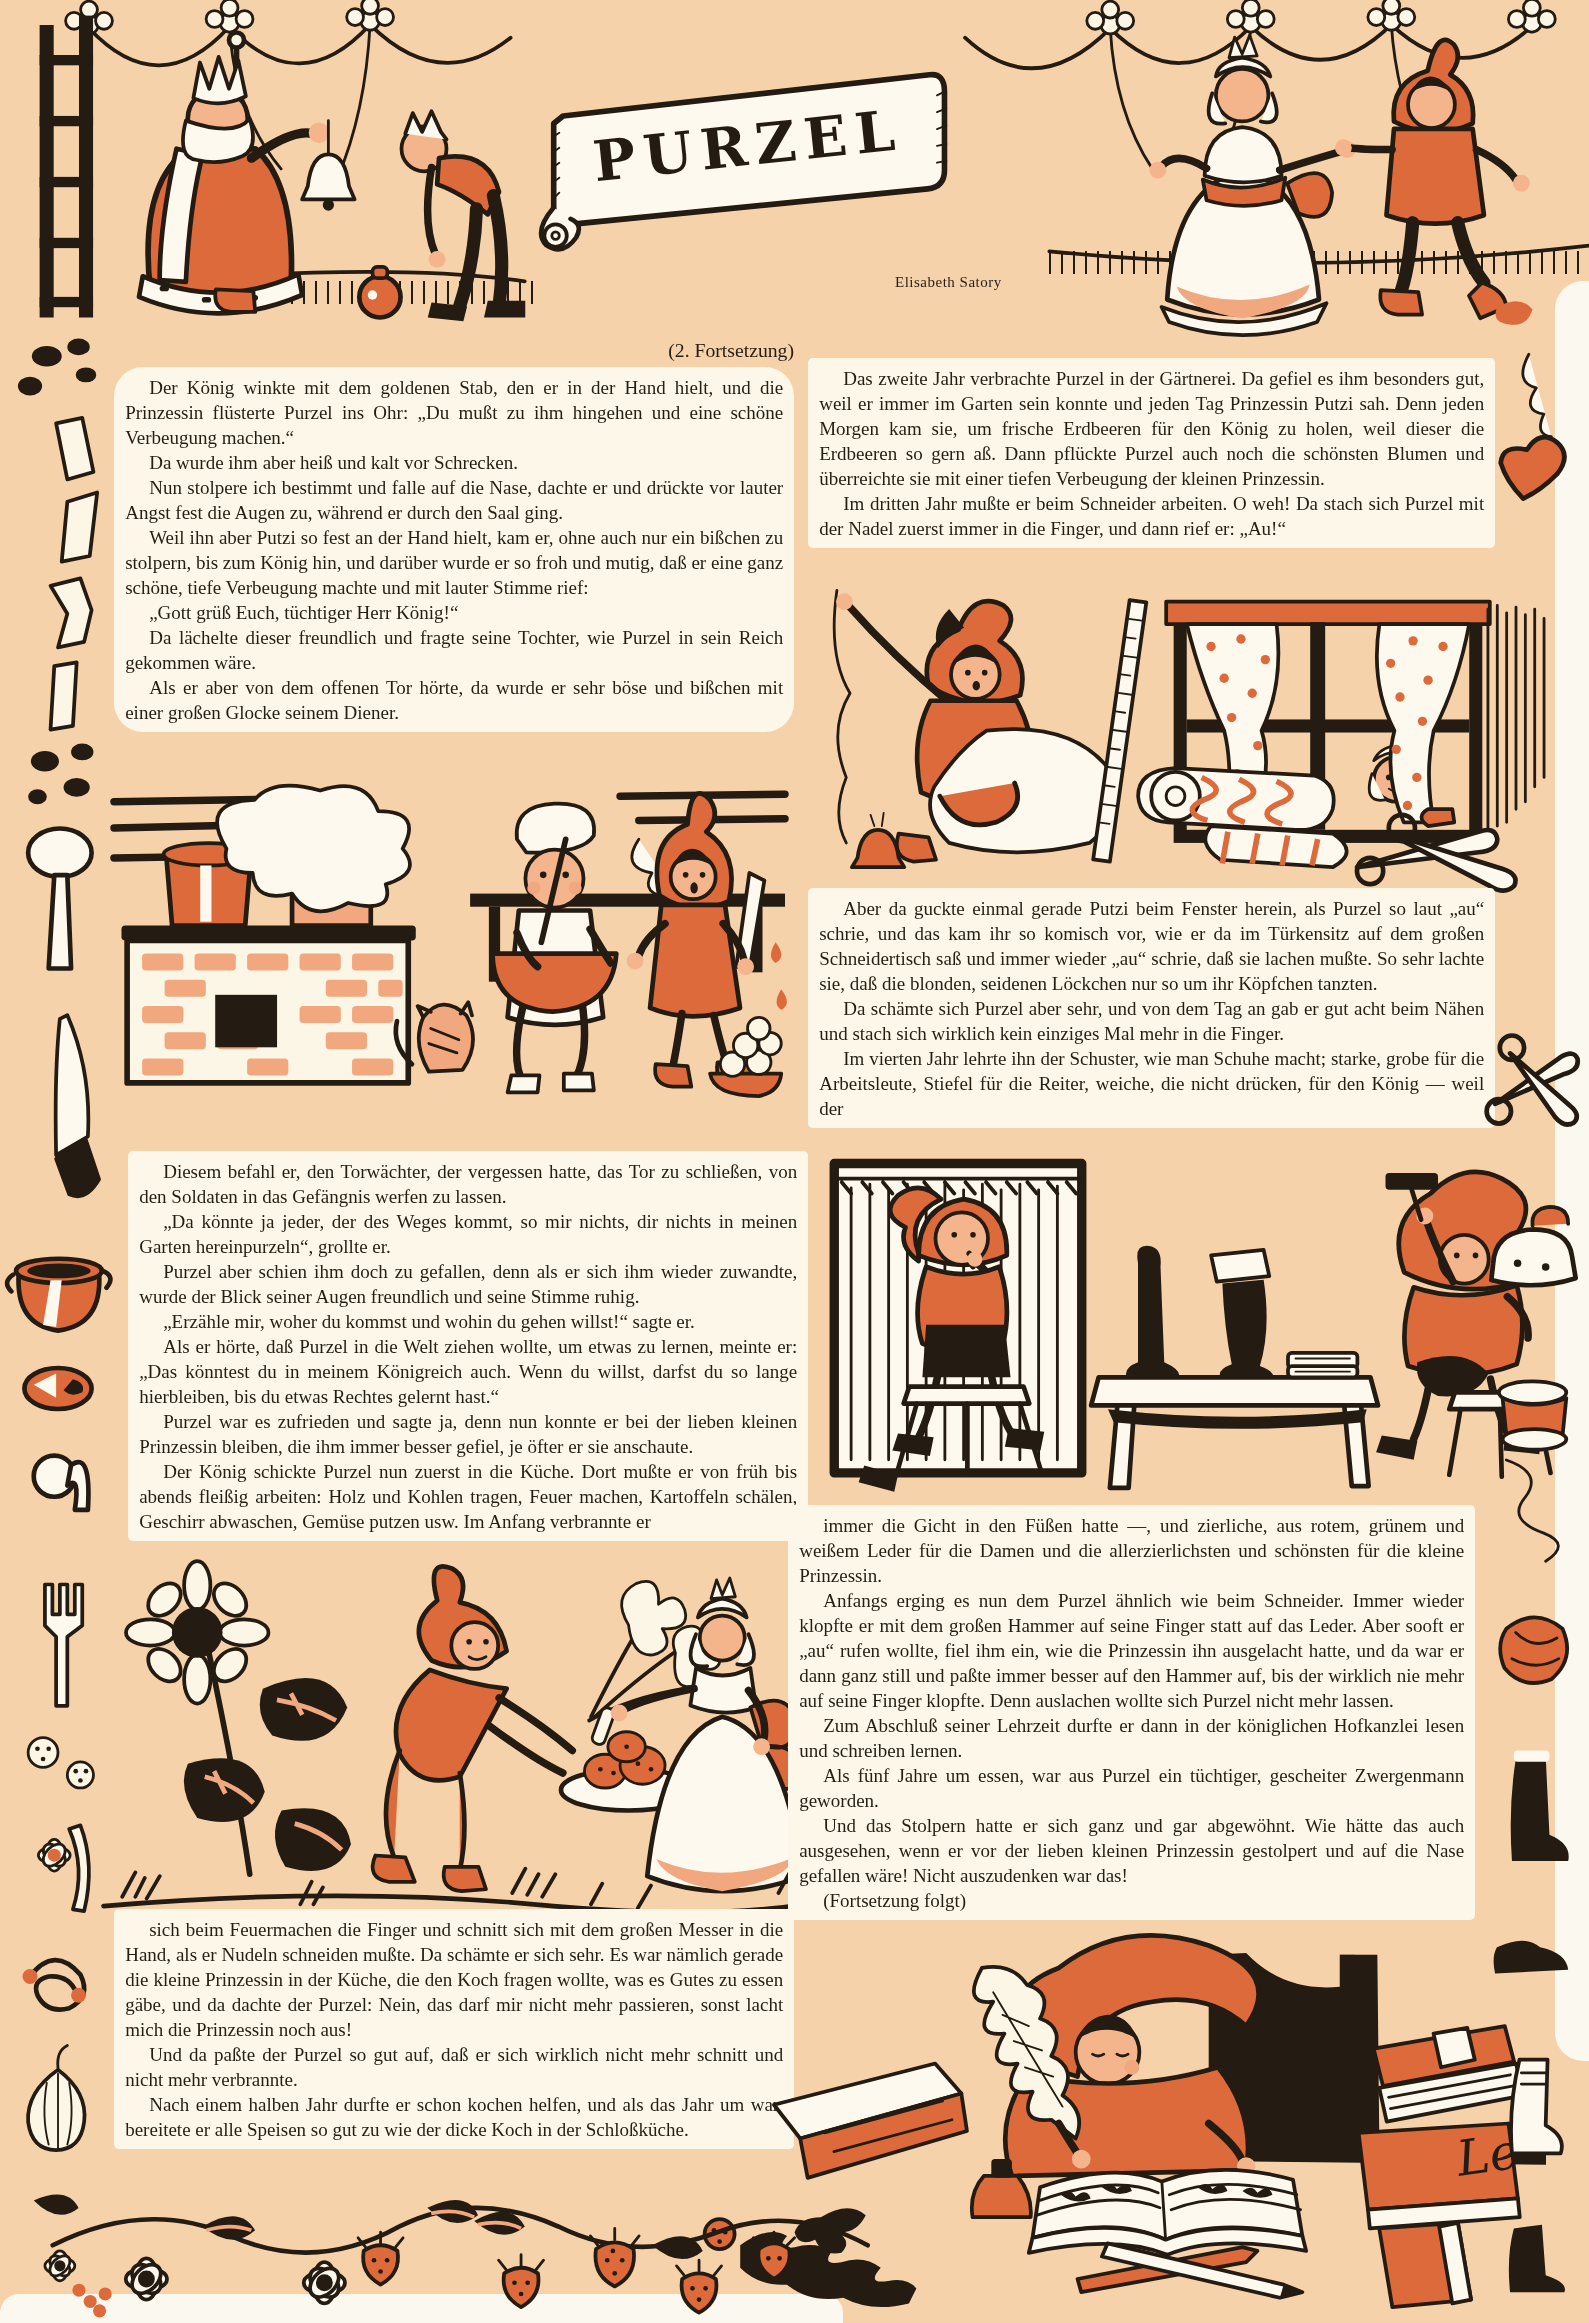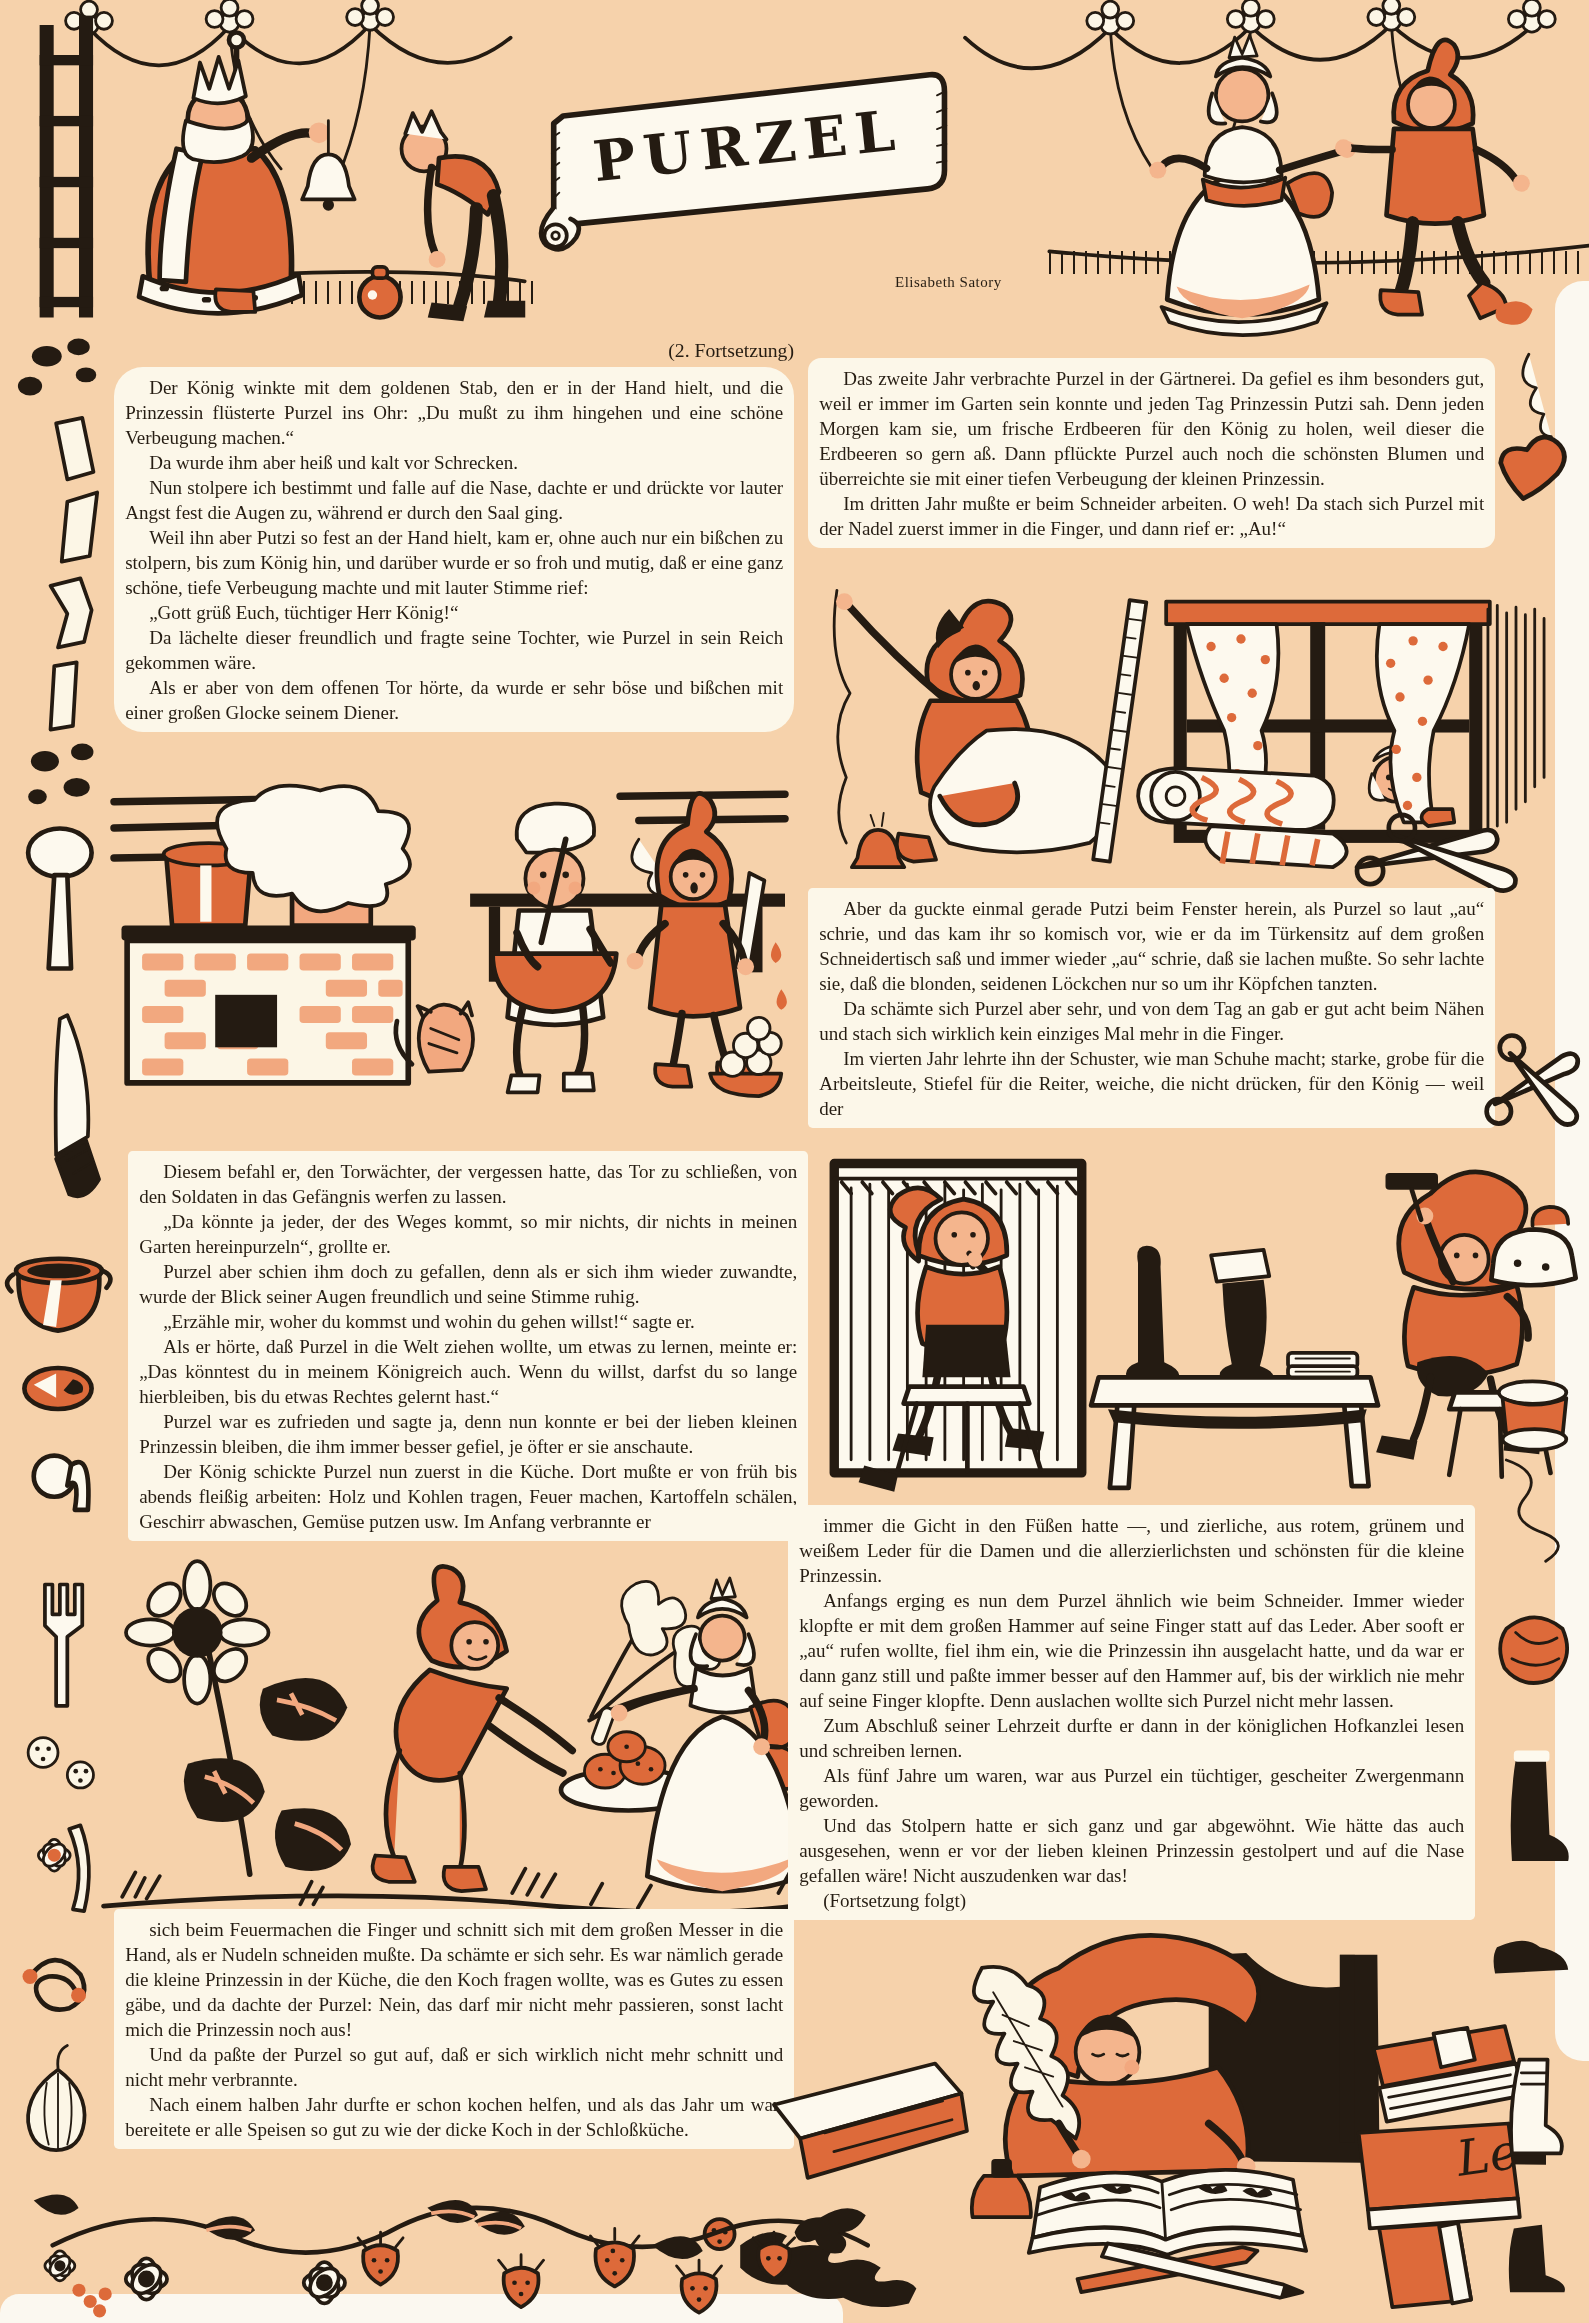--- a/index.html
+++ b/index.html
@@ -368,21 +368,21 @@
     <path class="st w4" d="M60,372 l14,-26 M74,372 l10,-20 M86,374 l14,-24 M250,380 l12,-24 M264,380 l10,-18 M476,368 l14,-26 M492,370 l12,-22 M508,372 l14,-24 M560,380 l12,-22 M610,384 l14,-24 M760,368 l12,-22 M776,372 l12,-20"></path>
     <path class="st w5" d="M40,382 Q300,360 520,382 Q680,396 790,380"></path>
   </svg>
 
   <div class="tb" style="left:114px;top:1909px;width:658px;">
     <p>sich beim Feuermachen die Finger und schnitt sich mit dem großen Messer in die Hand, als er Nudeln schneiden mußte. Da schämte er sich sehr. Es war nämlich gerade die kleine Prinzessin in der Küche, die den Koch fragen wollte, was es Gutes zu essen gäbe, und da dachte der Purzel: Nein, das darf mir nicht mehr passieren, sonst lacht mich die Prinzessin noch aus!</p>
     <p>Und da paßte der Purzel so gut auf, daß er sich wirklich nicht mehr schnitt und nicht mehr verbrannte.</p>
     <p>Nach einem halben Jahr durfte er schon kochen helfen, und als das Jahr um war, bereitete er alle Speisen so gut zu wie der dicke Koch in der Schloßküche.</p>
   </div>
 
-  <div class="tb" style="left:808px;top:358px;width:665px;border-radius:13px;">
+  <div class="tb" style="left:808px;top:358px;width:665px;">
     <p>Das zweite Jahr verbrachte Purzel in der Gärtnerei. Da gefiel es ihm besonders gut, weil er immer im Garten sein konnte und jeden Tag Prinzessin Putzi sah. Denn jeden Morgen kam sie, um frische Erdbeeren für den König zu holen, weil dieser die Erdbeeren so gern aß. Dann pflückte Purzel auch noch die schönsten Blumen und überreichte sie mit einer tiefen Verbeugung der kleinen Prinzessin.</p>
     <p>Im dritten Jahr mußte er beim Schneider arbeiten. O weh! Da stach sich Purzel mit der Nadel zuerst immer in die Finger, und dann rief er: „Au!“</p>
   </div>
 
   <svg style="left:808px;top:581px" width="750" height="304" viewBox="0 0 800 325">
 
     <g>
       <path class="st w3" d="M30,10 Q20,80 44,120 Q20,160 40,210 Q24,250 40,280"></path>
       <path class="st w5 f-o" d="M128,112 Q118,70 160,52 Q176,10 208,26 Q226,40 204,64 Q236,84 226,122 Q176,142 128,112 Z"></path>
       <path class="f-k" d="M150,30 Q130,50 138,72 Q150,56 166,50 Z"></path>
@@ -527,21 +527,21 @@
       <path class="f-k" d="M612,314 L650,320 L646,340 L606,332 Z M744,310 L782,314 L780,334 L742,330 Z"></path>
       <path class="st w5 f-w" d="M690,268 L780,268 L788,286 L684,286 Z"></path>
       <path class="st w5" d="M696,286 L684,356 M738,286 L740,358 M778,286 L792,354"></path>
     </g>
   </svg>
 
   <div class="tb" style="left:788px;top:1505px;width:665px;">
     <p>immer die Gicht in den Füßen hatte —, und zierliche, aus rotem, grünem und weißem Leder für die Damen und die allerzierlichsten und schönsten für die kleine Prinzessin.</p>
     <p>Anfangs erging es nun dem Purzel ähnlich wie beim Schneider. Immer wieder klopfte er mit dem großen Hammer auf seine Finger statt auf das Leder. Aber sooft er „au“ rufen wollte, fiel ihm ein, wie die Prinzessin ihn ausgelacht hatte, und da war er dann ganz still und paßte immer besser auf den Hammer auf, bis der wirklich nie mehr auf seine Finger klopfte. Denn auslachen wollte sich Purzel nicht mehr lassen.</p>
     <p>Zum Abschluß seiner Lehrzeit durfte er dann in der königlichen Hofkanzlei lesen und schreiben lernen.</p>
-    <p>Als fünf Jahre um waren, war aus Purzel ein tüchtiger, gescheiter Zwergenmann geworden.</p>
+    <p>Als fünf Jahre um essen, war aus Purzel ein tüchtiger, gescheiter Zwergenmann geworden.</p>
     <p>Und das Stolpern hatte er sich ganz und gar abgewöhnt. Wie hätte das auch ausgesehen, wenn er vor der lieben kleinen Prinzessin gestolpert und auf die Nase gefallen wäre! Nicht auszudenken war das!</p>
     <p class="footerline">(Fortsetzung folgt)</p>
   </div>
 
   <svg style="left:684px;top:1936px" width="862" height="375" viewBox="0 0 920 400">
 
     <path class="f-k" d="M560,20 L600,18 Q640,60 700,54 L700,20 L740,20 L742,210 L560,214 Z M560,214 L760,208 L920,222 L920,244 L560,240 Z"></path>
     <rect class="f-k" x="700" y="20" width="16" height="200"></rect>
 
     <g>

